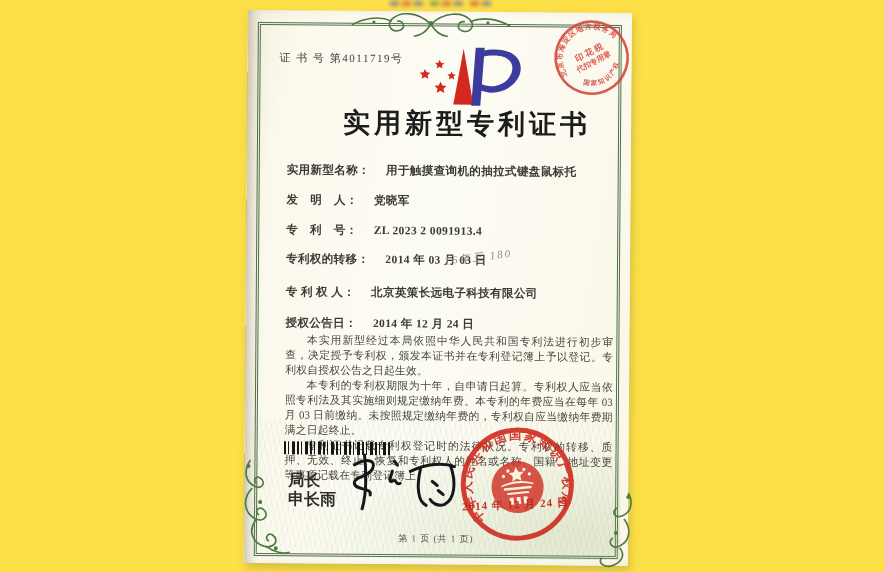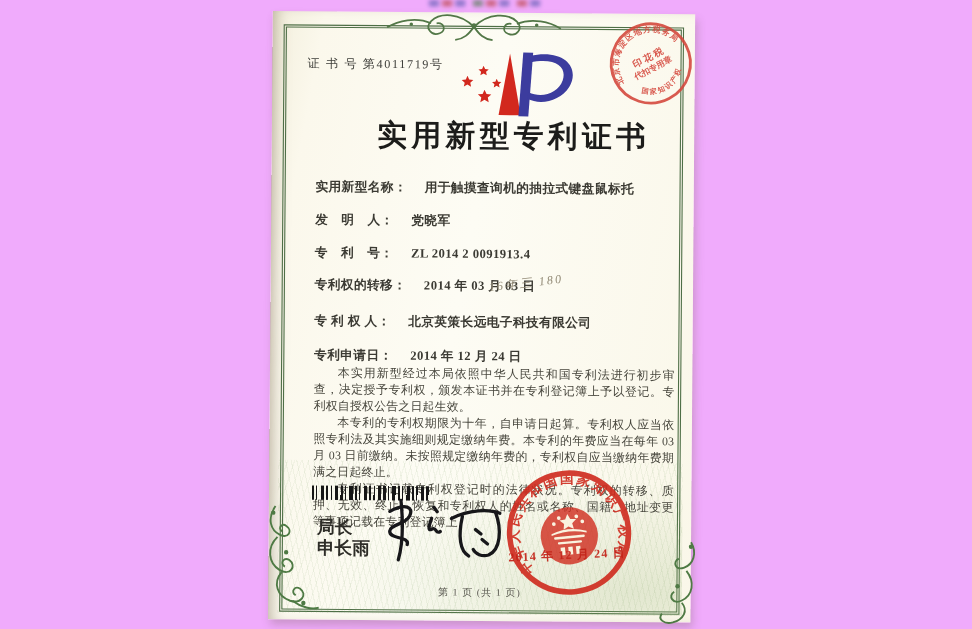--- a/index.html
+++ b/index.html
@@ -1,16 +1,16 @@
 <!DOCTYPE html>
 <html><head>
 <meta charset="utf-8">
 <style>
   html,body{margin:0;padding:0;}
-  .scene{position:relative;width:884px;height:572px;background:#f0abfc;overflow:hidden;
+  .scene{position:relative;width:884px;height:572px;background:#fde047;overflow:hidden;
          font-family:"Liberation Serif","DejaVu Serif",serif;}
   .paper{position:absolute;left:248px;top:10px;width:384px;height:553px;
          background:linear-gradient(100deg,#f3efdd 0%,#fbf8ec 10%,#fdfcf4 45%,#faf7e9 100%);
          box-shadow:2px 5px 8px rgba(90,85,60,.25), inset 10px 0 14px -8px rgba(125,112,85,.55);
          transform:rotate(.45deg);transform-origin:top left;}
   .texture{position:absolute;left:8px;right:8px;top:408px;bottom:6px;pointer-events:none;
          background:
            radial-gradient(ellipse at 88% 85%, rgba(140,172,110,.22), rgba(140,172,110,0) 60%),
            repeating-linear-gradient(78deg, rgba(120,158,96,.09) 0 1px, rgba(0,0,0,0) 1px 5px),
            repeating-linear-gradient(-72deg, rgba(120,158,96,.07) 0 1px, rgba(0,0,0,0) 1px 6px);}
@@ -124,30 +124,30 @@
 
     <div class="abs title">实用新型专利证书</div>
 
     <div class="abs row" style="top:152px">
       <span class="lbl">实用新型名称：</span><span class="val">用于触摸查询机的抽拉式键盘鼠标托</span>
     </div>
     <div class="abs row" style="top:182px">
       <span class="lbl">发　明　人：</span><span class="val">党晓军</span>
     </div>
     <div class="abs row" style="top:212px">
-      <span class="lbl">专　利　号：</span><span class="val">ZL 2014 2 0091913.4</span>
+      <span class="lbl">专　利　号：</span><span class="val">ZL 2023 2 0091913.4</span>
     </div>
     <div class="abs row" style="top:241px">
       <span class="lbl">专利权的转移：</span><span class="val">2014 年 03 月 03 日</span>
     </div>
     <div class="abs row" style="top:274px">
       <span class="lbl">专 利 权 人：</span><span class="val">北京英策长远电子科技有限公司</span>
     </div>
     <div class="abs row" style="top:305px">
-      <span class="lbl">专利申请日：</span><span class="val">2014 年 12 月 24 日</span>
+      <span class="lbl">授权公告日：</span><span class="val">2014 年 12 月 24 日</span>
     </div>
 
     <div class="abs note">16年三 180</div>
 
     <div class="abs paras">
       <p>本实用新型经过本局依照中华人民共和国专利法进行初步审查，决定授予专利权，颁发本证书并在专利登记簿上予以登记。专利权自授权公告之日起生效。</p>
       <p>本专利的专利权期限为十年，自申请日起算。专利权人应当依照专利法及其实施细则规定缴纳年费。本专利的年费应当在每年 03 月 03 日前缴纳。未按照规定缴纳年费的，专利权自应当缴纳年费期满之日起终止。</p>
       <p>专利证书记载专利权登记时的法律状况。专利权的转移、质押、无效、终止、恢复和专利权人的姓名或名称、国籍、地址变更等事项记载在专利登记簿上。</p>
     </div>
 

